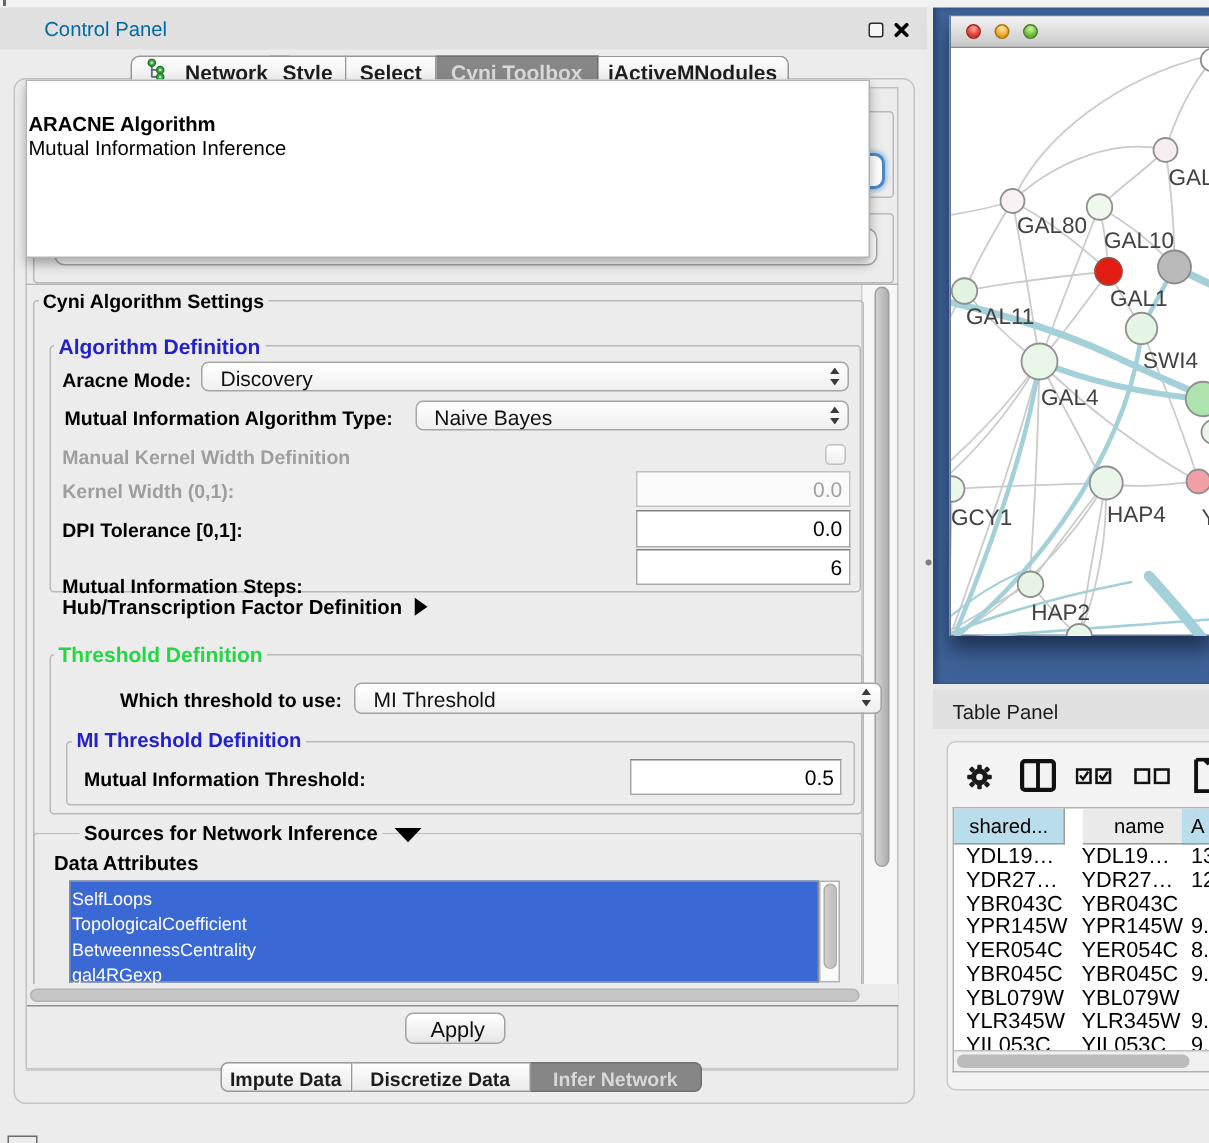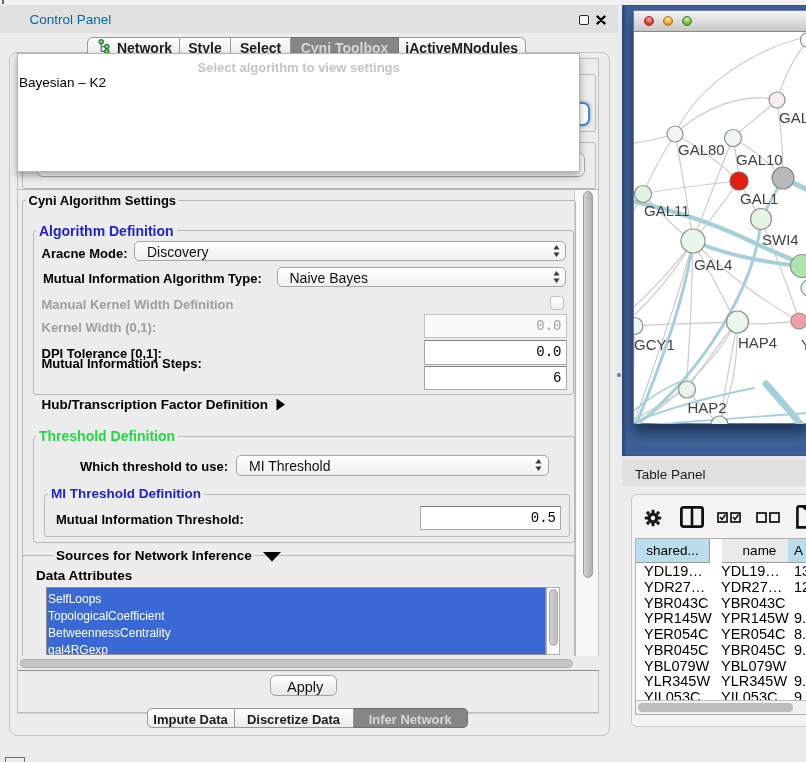--- a/index.html
+++ b/index.html
@@ -5,21 +5,21 @@
 html,body{margin:0;padding:0;}
 body{width:806px;height:762px;position:relative;overflow:hidden;background:#ececec;
   font-family:"Liberation Sans", sans-serif;}
 .abs{position:absolute;}
 .glabel{position:absolute;font-size:13px;font-weight:bold;background:#ececec;padding:0 3px;line-height:14px;}
 .group{position:absolute;border:1px solid #b9b9b9;border-radius:3px;}
 .combo{position:absolute;border:1px solid #a6a6a6;border-radius:5px;
   background:linear-gradient(#ffffff,#efefef);font-size:14px;color:#111;}
 .ct{position:absolute;top:2px;text-align:center;}
 .updown{position:absolute;}
-.inp{position:absolute;background:#fff;border:1px solid #a9a9a9;border-top:1px solid #808080;font-size:14px;color:#000;font-family:Liberation Mono, monospace;}
+.inp{position:absolute;background:#fff;border:1px solid #a9a9a9;border-top:1px solid #808080;font-size:14px;color:#000;}
 .inp .v{position:absolute;right:4px;top:3px;}
 .lbl{position:absolute;font-size:13px;font-weight:bold;color:#000;white-space:nowrap;}
 .tab{position:absolute;height:20px;border:1px solid #989898;
   background:linear-gradient(#fdfdfd,#ebebeb);font-size:14px;font-weight:bold;color:#1d1d1d;text-align:center;
   box-sizing:border-box;padding-top:2px;}
 .seltab{background:#868686 !important;color:#d8d8d8 !important;border-color:#6f6f6f !important;}
 .ditem{font-size:13.5px;color:#000;line-height:15.7px;white-space:nowrap;}
 </style>
 </head>
 <body>
@@ -77,35 +77,35 @@
 <div class="lbl" style="left:41.5px;top:319.5px;color:#9e9e9e;">Kernel Width (0,1):</div>
 <div class="inp" style="left:424px;top:314px;width:142.5px;height:24px;border:1px solid #c2c2c2;background:#fafafa;box-sizing:border-box;">
     <span class="v" style="color:#a0a0a0;">0.0</span>
   </div>
 
 <div class="lbl" style="left:41.5px;top:345.5px;">DPI Tolerance [0,1]:</div>
 <div class="inp" style="left:424px;top:340px;width:142.5px;height:24.5px;box-sizing:border-box;">
     <span class="v">0.0</span>
   </div>
 
-<div class="lbl" style="left:41.5px;top:356px;">Mutual Information Steps:</div>
+<div class="lbl" style="left:41.5px;top:383px;">Mutual Information Steps:</div>
 <div class="inp" style="left:424px;top:366px;width:142.5px;height:24px;box-sizing:border-box;">
     <span class="v">6</span>
   </div>
 
 <div class="lbl" style="left:41.5px;top:397px;font-size:13.5px;">Hub/Transcription Factor Definition</div>
 <svg class="abs" style="left:275px;top:397.5px;" width="11" height="13" viewBox="0 0 11 13">
     <path d="M1.5 0.5 L10 6.5 L1.5 12.5 Z" fill="#000"></path>
   </svg>
 
 <div class="group" style="left:32.5px;top:435.5px;width:540px;height:105px;"></div>
 <div class="glabel" style="left:36px;top:428.5px;color:#24d845;font-size:14px;">Threshold Definition</div>
 
 <div class="lbl" style="left:80px;top:458.5px;">Which threshold to use:</div>
-<div class="combo" style="left:236px;top:455px;width:313px;height:20.5px;box-sizing:border-box;">
+<div class="combo" style="left:236px;top:455px;width:352px;height:20.5px;box-sizing:border-box;">
     <span class="ct" style="left:12px;">MI Threshold</span>
 <svg class="updown" style="right:6px;top:3px;" width="7" height="12" viewBox="0 0 7 12">
       <path d="M3.5 0 L6.6 4.4 L0.4 4.4 Z" fill="#3a3a3a"></path>
       <path d="M3.5 12 L6.6 7.6 L0.4 7.6 Z" fill="#3a3a3a"></path>
     </svg>
   </div>
 
 <div class="group" style="left:44px;top:493.5px;width:524px;height:41px;"></div>
 <div class="glabel" style="left:48px;top:487px;color:#2222cc;font-size:13.5px;">MI Threshold Definition</div>
 
@@ -133,40 +133,40 @@
 
 <div class="abs" style="left:270px;top:675px;width:67px;height:21px;border:1px solid #a2a2a2;border-radius:5.5px;background:linear-gradient(#ffffff,#e6e6e6);box-sizing:border-box;"></div>
 <div class="abs" style="left:287px;top:678.5px;font-size:14.5px;color:#111;">Apply</div>
 
 <div class="abs" style="left:17px;top:713px;width:582px;height:1px;background:#cccccc;"></div>
 <div class="tab" style="left:146.5px;top:708px;width:88px;height:20px;border-radius:5px 0 0 5px;font-size:13px;padding-top:3px;">Impute Data</div>
 <div class="tab" style="left:234.5px;top:708px;width:119px;height:20px;border-left:none;font-size:13px;padding-top:3px;">Discretize Data</div>
 <div class="tab seltab" style="left:353.5px;top:708px;width:114.5px;height:20px;border-left:none;border-radius:0 5px 5px 0;font-size:13px;padding-top:3px;">Infer Network</div>
 
 <div id="toptabs">
-<div class="tab" style="left:87px;top:37px;width:93px;border-radius:6px 0 0 0;padding-left:22px;">Network</div>
+<div class="tab" style="left:87px;top:37px;width:106px;border-radius:6px 0 0 0;padding-left:22px;">Network</div>
 <svg class="abs" style="left:96px;top:39px;" width="15" height="15" viewBox="0 0 15 15">
  <path d="M5.2 3.5 L5.2 12.5 M5.2 7.6 L10.6 7.6 M5.2 12.3 L10.6 12.3" stroke="#5a6a7a" stroke-width="1.2" fill="none"></path>
  <circle cx="5.2" cy="2.8" r="2.4" fill="#3fae49" stroke="#1e7027" stroke-width="0.9"></circle>
  <circle cx="10.8" cy="7.6" r="2.4" fill="#3fae49" stroke="#1e7027" stroke-width="0.9"></circle>
  <circle cx="10.8" cy="12.3" r="2.4" fill="#3fae49" stroke="#1e7027" stroke-width="0.9"></circle>
  <circle cx="5.2" cy="2.8" r="0.8" fill="#d0f0d0"></circle>
  <circle cx="10.8" cy="7.6" r="0.8" fill="#d0f0d0"></circle>
  <circle cx="10.8" cy="12.3" r="0.8" fill="#d0f0d0"></circle>
 </svg>
 <div class="tab" style="left:180px;top:37px;width:51px;border-left:none;">Style</div>
 <div class="tab" style="left:231px;top:37px;width:60px;border-left:none;">Select</div>
 <div class="tab seltab" style="left:291px;top:37px;width:108px;border-left:none;">Cyni Toolbox</div>
 <div class="tab" style="left:399px;top:37px;width:126.5px;border-left:none;border-radius:0 6px 0 0;">jActiveMNodules</div>
 </div>
 
 <div class="abs" style="left:16.5px;top:53px;width:563.5px;height:119px;background:#fff;border:1px solid #b3b3b3;box-shadow:0 4px 7px rgba(0,0,0,0.32);box-sizing:border-box;z-index:30;">
-  <div style="position:absolute;left:180px;top:6px;font-size:13px;color:#c4c4c4;font-weight:bold;">Select algorithm to view settings</div>
   <div style="position:absolute;left:1.5px;top:21px;">
-    <div class="ditem">Bayesian – K2</div>
+    <div class="ditem" style="font-weight:bold;">ARACNE Algorithm</div>
+    <div class="ditem">Mutual Information Inference</div>
   </div>
 </div>
 
 <div class="abs" style="left:5px;top:757px;width:18px;height:10px;border:1.5px solid #6a6a6a;background:#ececec;"></div>
 
 <div class="abs" style="left:622px;top:5px;width:184px;height:451px;background:#3e6298;box-shadow:inset 3px 0 3px rgba(20,35,70,0.35);"></div>
 <div class="abs" style="left:617px;top:373px;width:4px;height:4px;background:#808080;border-radius:50%;"></div>
 
 <div class="abs" style="left:632.5px;top:9.5px;width:174px;height:414.5px;border:1px solid #6b7b94;border-right:none;box-sizing:border-box;background:#fff;box-shadow:0 9px 12px rgba(12,22,44,0.6);"></div>
 <div class="abs" style="left:633.5px;top:10.5px;width:172.5px;height:21px;background:linear-gradient(#f4f4f4,#c7c7c7);border-bottom:1px solid #8a8a8a;box-sizing:border-box;"></div>

